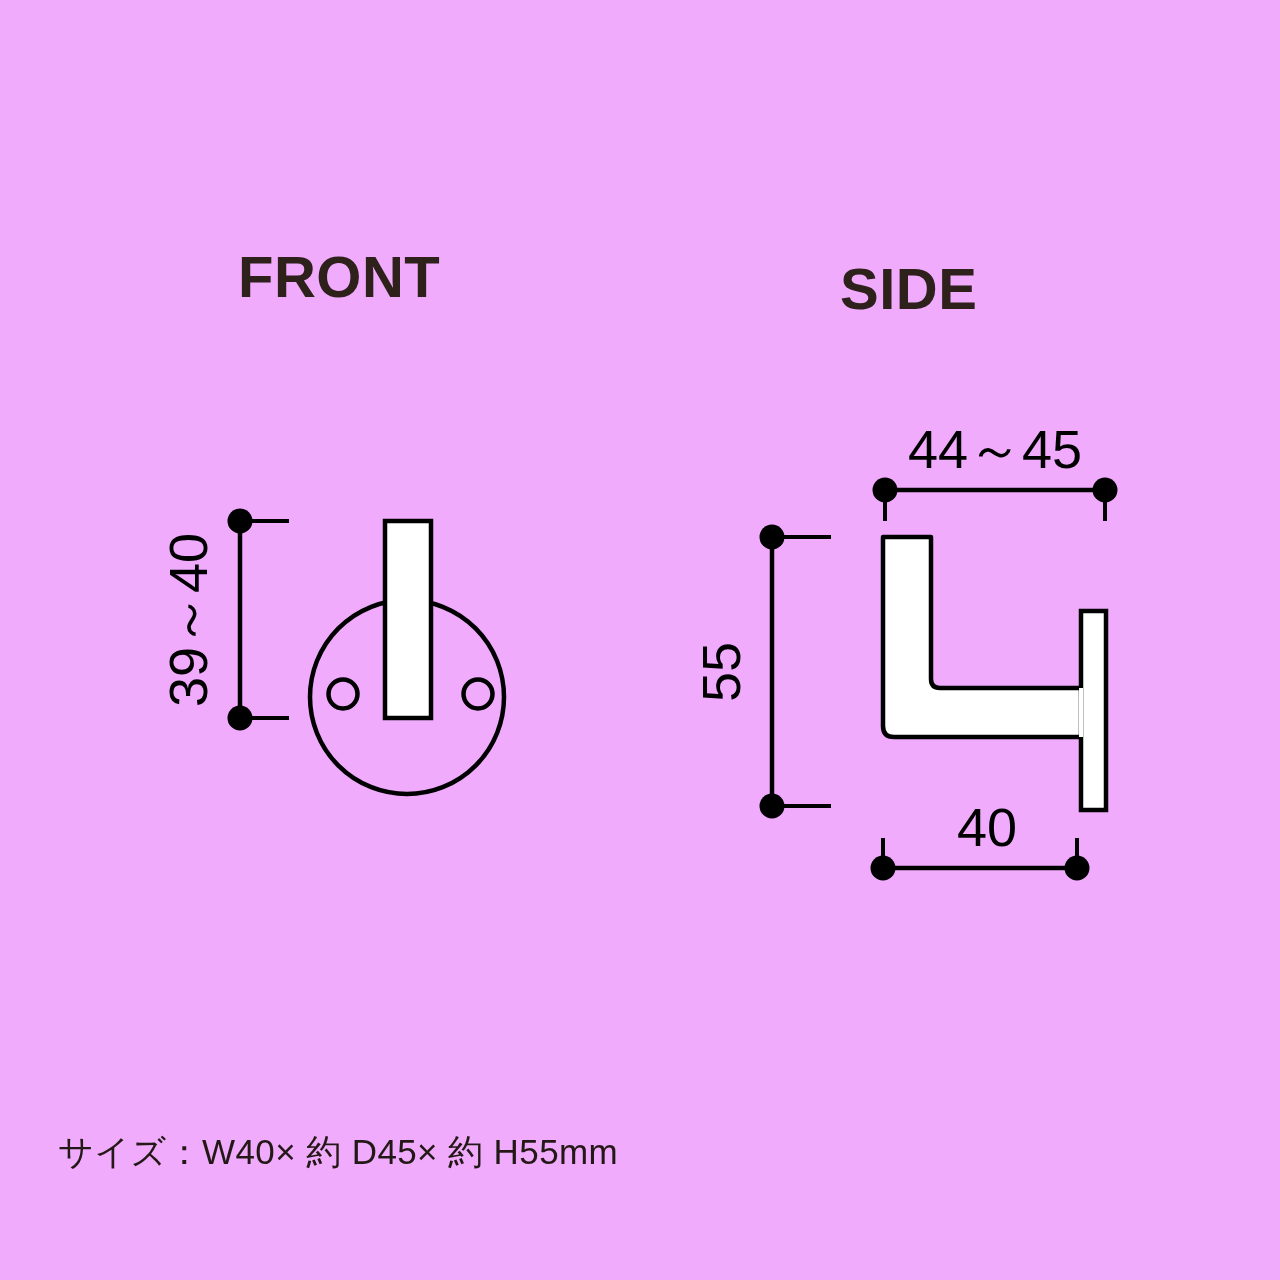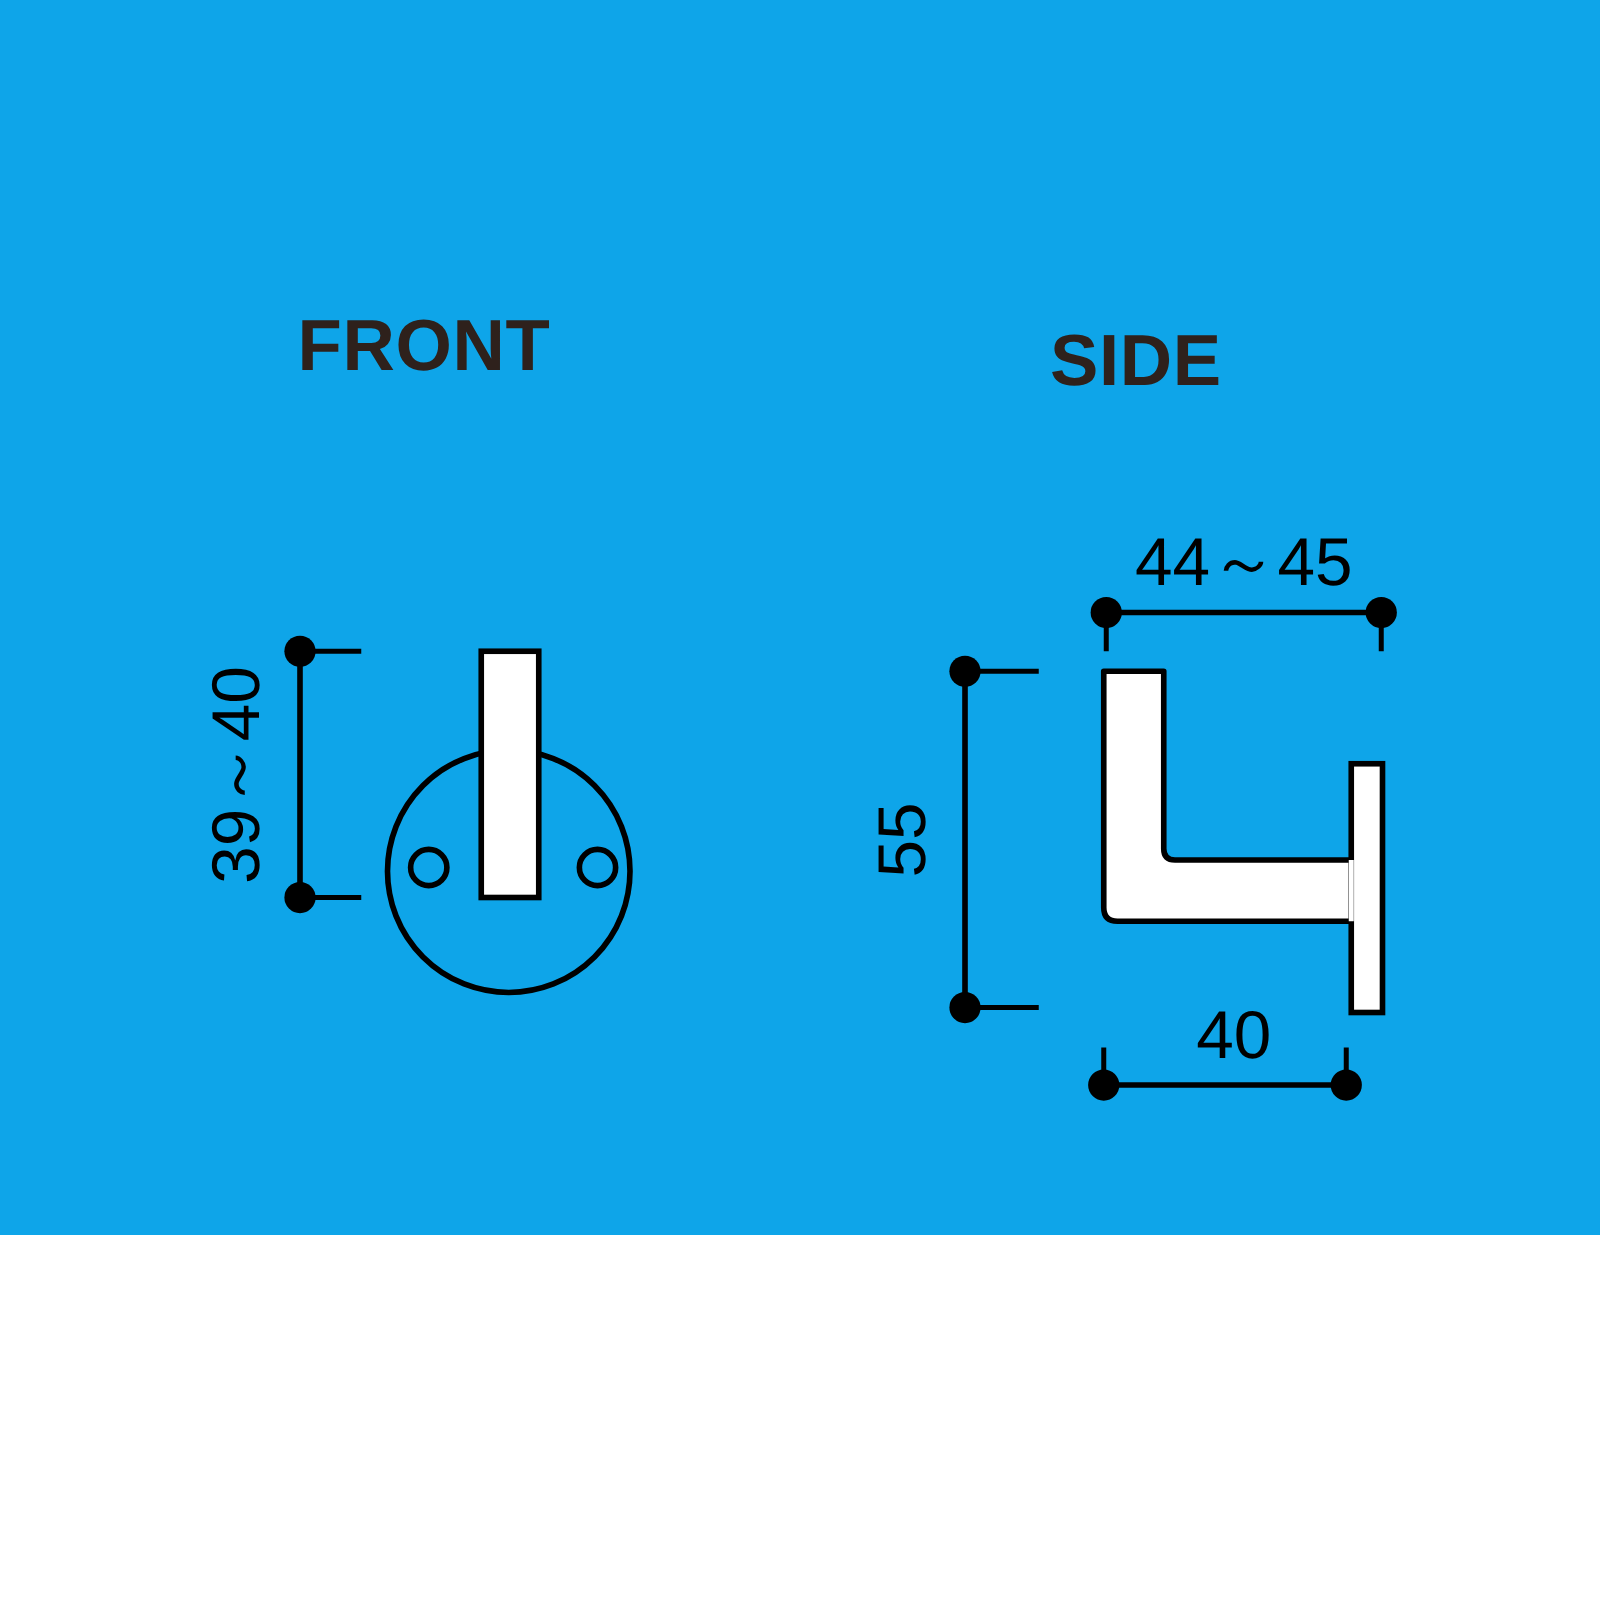--- a/index.html
+++ b/index.html
@@ -12,22 +12,22 @@
     width: 1280px;
     height: 1280px;
     font-family: "Liberation Sans", "DejaVu Sans", sans-serif;
     color: #231815;
     overflow: hidden;
     position: relative;
   }
   #spec-sheet {
     position: relative;
     width: 1280px;
-    height: 988px;
-    background: #0ea5e9;
+    height: 1280px;
+    background: #f0abfc;
   }
 
   
   .view-heading {
     position: absolute;
     font-family: "Liberation Sans", "DejaVu Sans", sans-serif;
     font-weight: bold;
     font-size: 58px;
     letter-spacing: 0.5px;
     color: #2e211c;
@@ -136,15 +136,16 @@
         <line x1="1077" y1="838" x2="1077" y2="868" stroke="#000000" stroke-width="4"></line>
         <line x1="883" y1="868" x2="1077" y2="868" stroke="#000000" stroke-width="4.5"></line>
         <circle cx="883" cy="868" r="12.5" fill="#000000"></circle>
         <circle cx="1077" cy="868" r="12.5" fill="#000000"></circle>
         <text x="987" y="846" text-anchor="middle" font-family="Liberation Sans, DejaVu Sans, sans-serif" font-size="54" fill="#000000">40</text>
       </g>
     </g>
   </svg>
 
   <div id="footer-notes">
+    <div class="note-line">サイズ：W40× 約 D45× 約 H55mm</div>
   </div>
 
 </div>
 
 </body></html>

